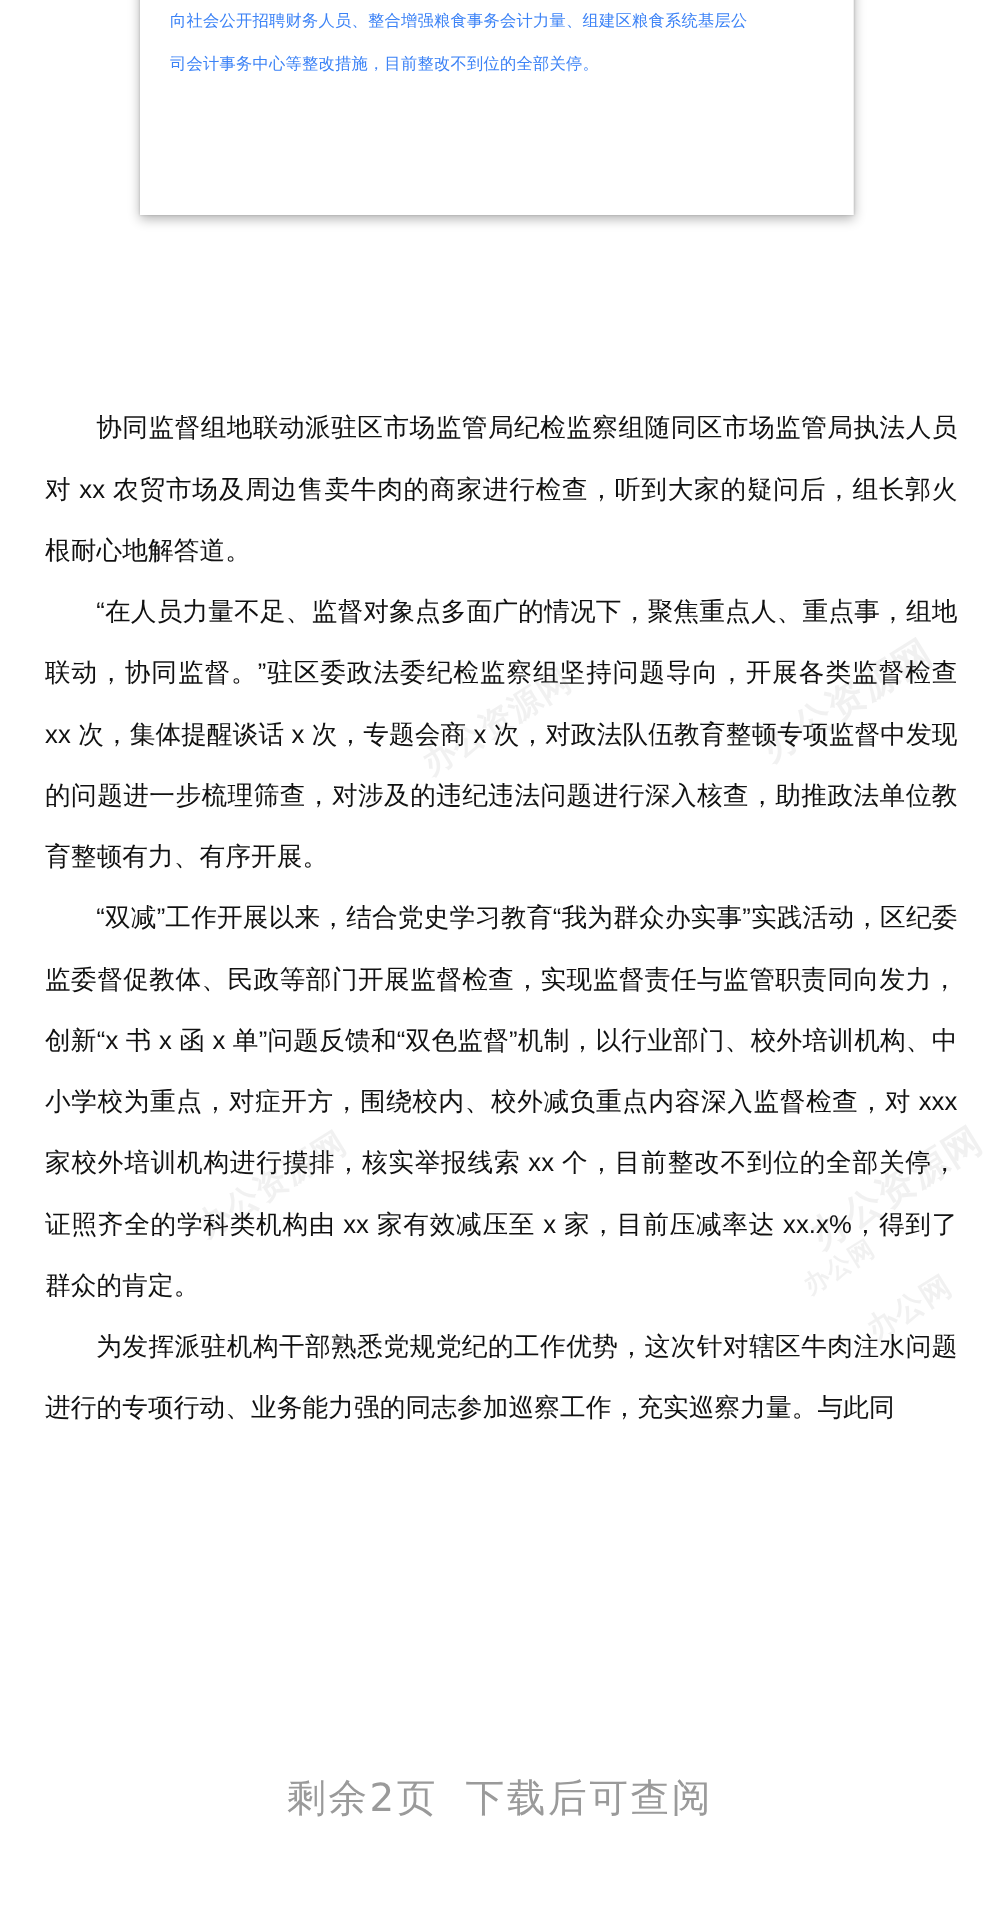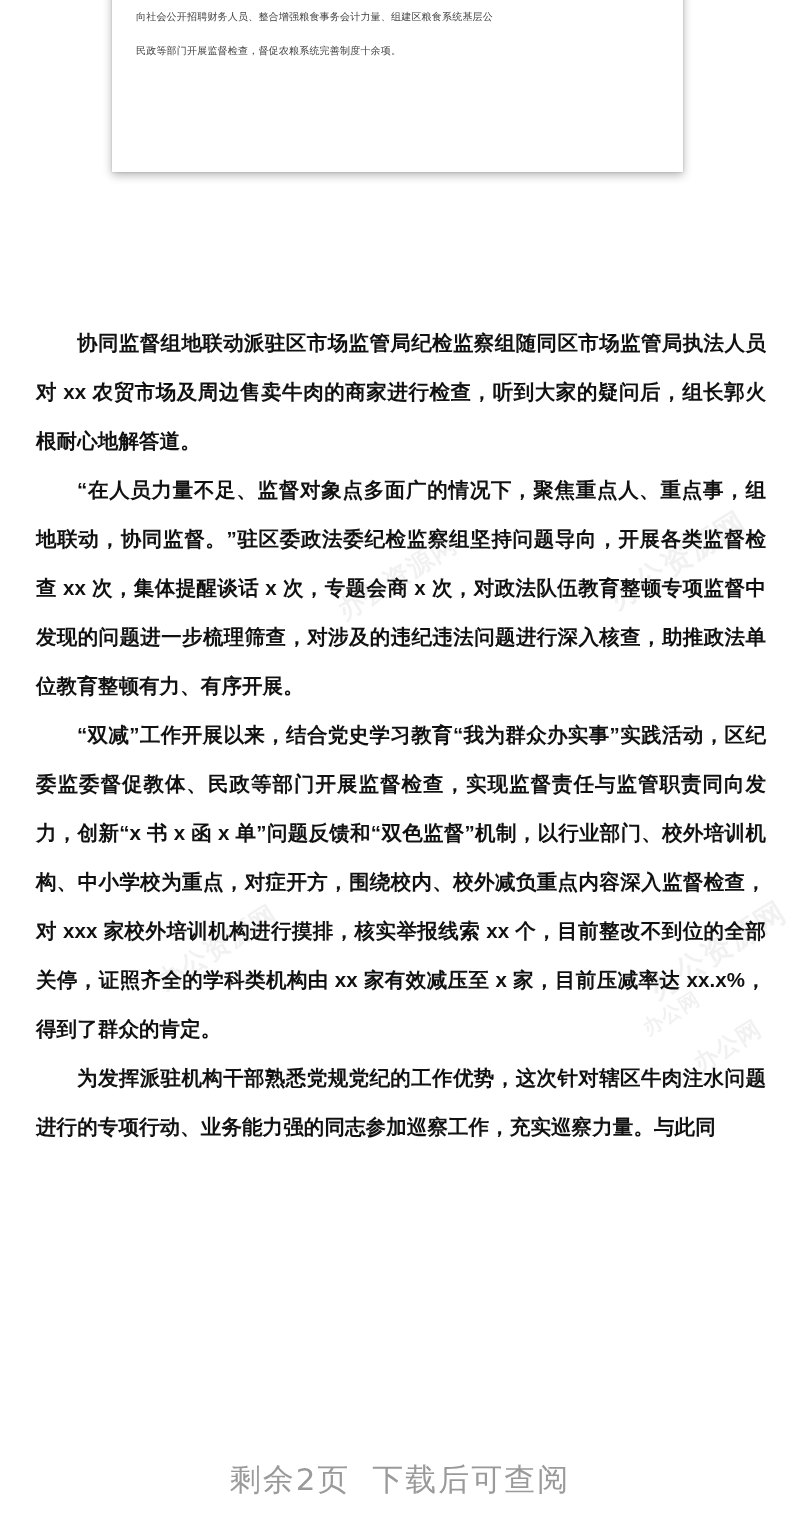--- a/index.html
+++ b/index.html
@@ -27,34 +27,33 @@
   }
   .page-card {
     width: 100%;
     height: 100%;
     background: #ffffff;
     box-sizing: border-box;
     padding: 56px 24px 0 24px;
     box-shadow: 0 3px 9px rgba(0,0,0,0.30), 0 0 2px rgba(0,0,0,0.18);
   }
   .card-line {
-    font-size: 10px;
+    font-size: 13px;
     line-height: 34px;
     letter-spacing: 0.2px;
-    color: #404040;
+    color: #3b82f6;
     white-space: nowrap;
   }
 
   
   .body-col {
     position: absolute;
     left: 36px;
     top: 318px;
     width: 730px;
-    font-weight: bold;
   }
   .para {
     font-size: 20.5px;
     line-height: 49px;
     letter-spacing: 0.1px;
     color: #111111;
     text-align: justify;
     text-justify: inter-ideograph;
     margin: 0 0 0 0;
     white-space: pre-wrap;
@@ -66,21 +65,20 @@
   .footer-note {
     position: absolute;
     left: 0;
     top: 1418px;
     width: 800px;
     text-align: center;
     font-size: 31px;
     letter-spacing: 2px;
     color: #9a9a9a;
     font-family: "DejaVu Sans", "Liberation Sans", sans-serif;
-    margin-top: 41px;
   }
   .footer-note .gap { display: inline-block; width: 22px; }
 
   
   .wm {
     position: absolute;
     pointer-events: none;
     user-select: none;
     font-size: 30px;
     font-weight: 700;
@@ -97,21 +95,21 @@
   .wm-d { left: 150px; top: 930px; font-size: 26px; }
   .wm-e { left: 690px; top: 1030px; font-size: 24px; }
   .wm-f { left: 640px; top: 1000px; font-size: 20px; }
 </style>
 </head>
 <body>
 
 <div class="page-card-wrap">
   <div class="page-card">
     <div class="card-line">向社会公开招聘财务人员、整合增强粮食事务会计力量、组建区粮食系统基层公</div>
-    <div class="card-line">民政等部门开展监督检查，督促农粮系统完善制度十余项。</div>
+    <div class="card-line">司会计事务中心等整改措施，目前整改不到位的全部关停。</div>
   </div>
 </div>
 
 <div class="wm wm-a">办公资源网</div>
 <div class="wm wm-b">办公资源网</div>
 <div class="wm wm-c">办公资源网</div>
 <div class="wm wm-d">办公资源网</div>
 <div class="wm wm-e">办公网</div>
 <div class="wm wm-f">办公网</div>
 

